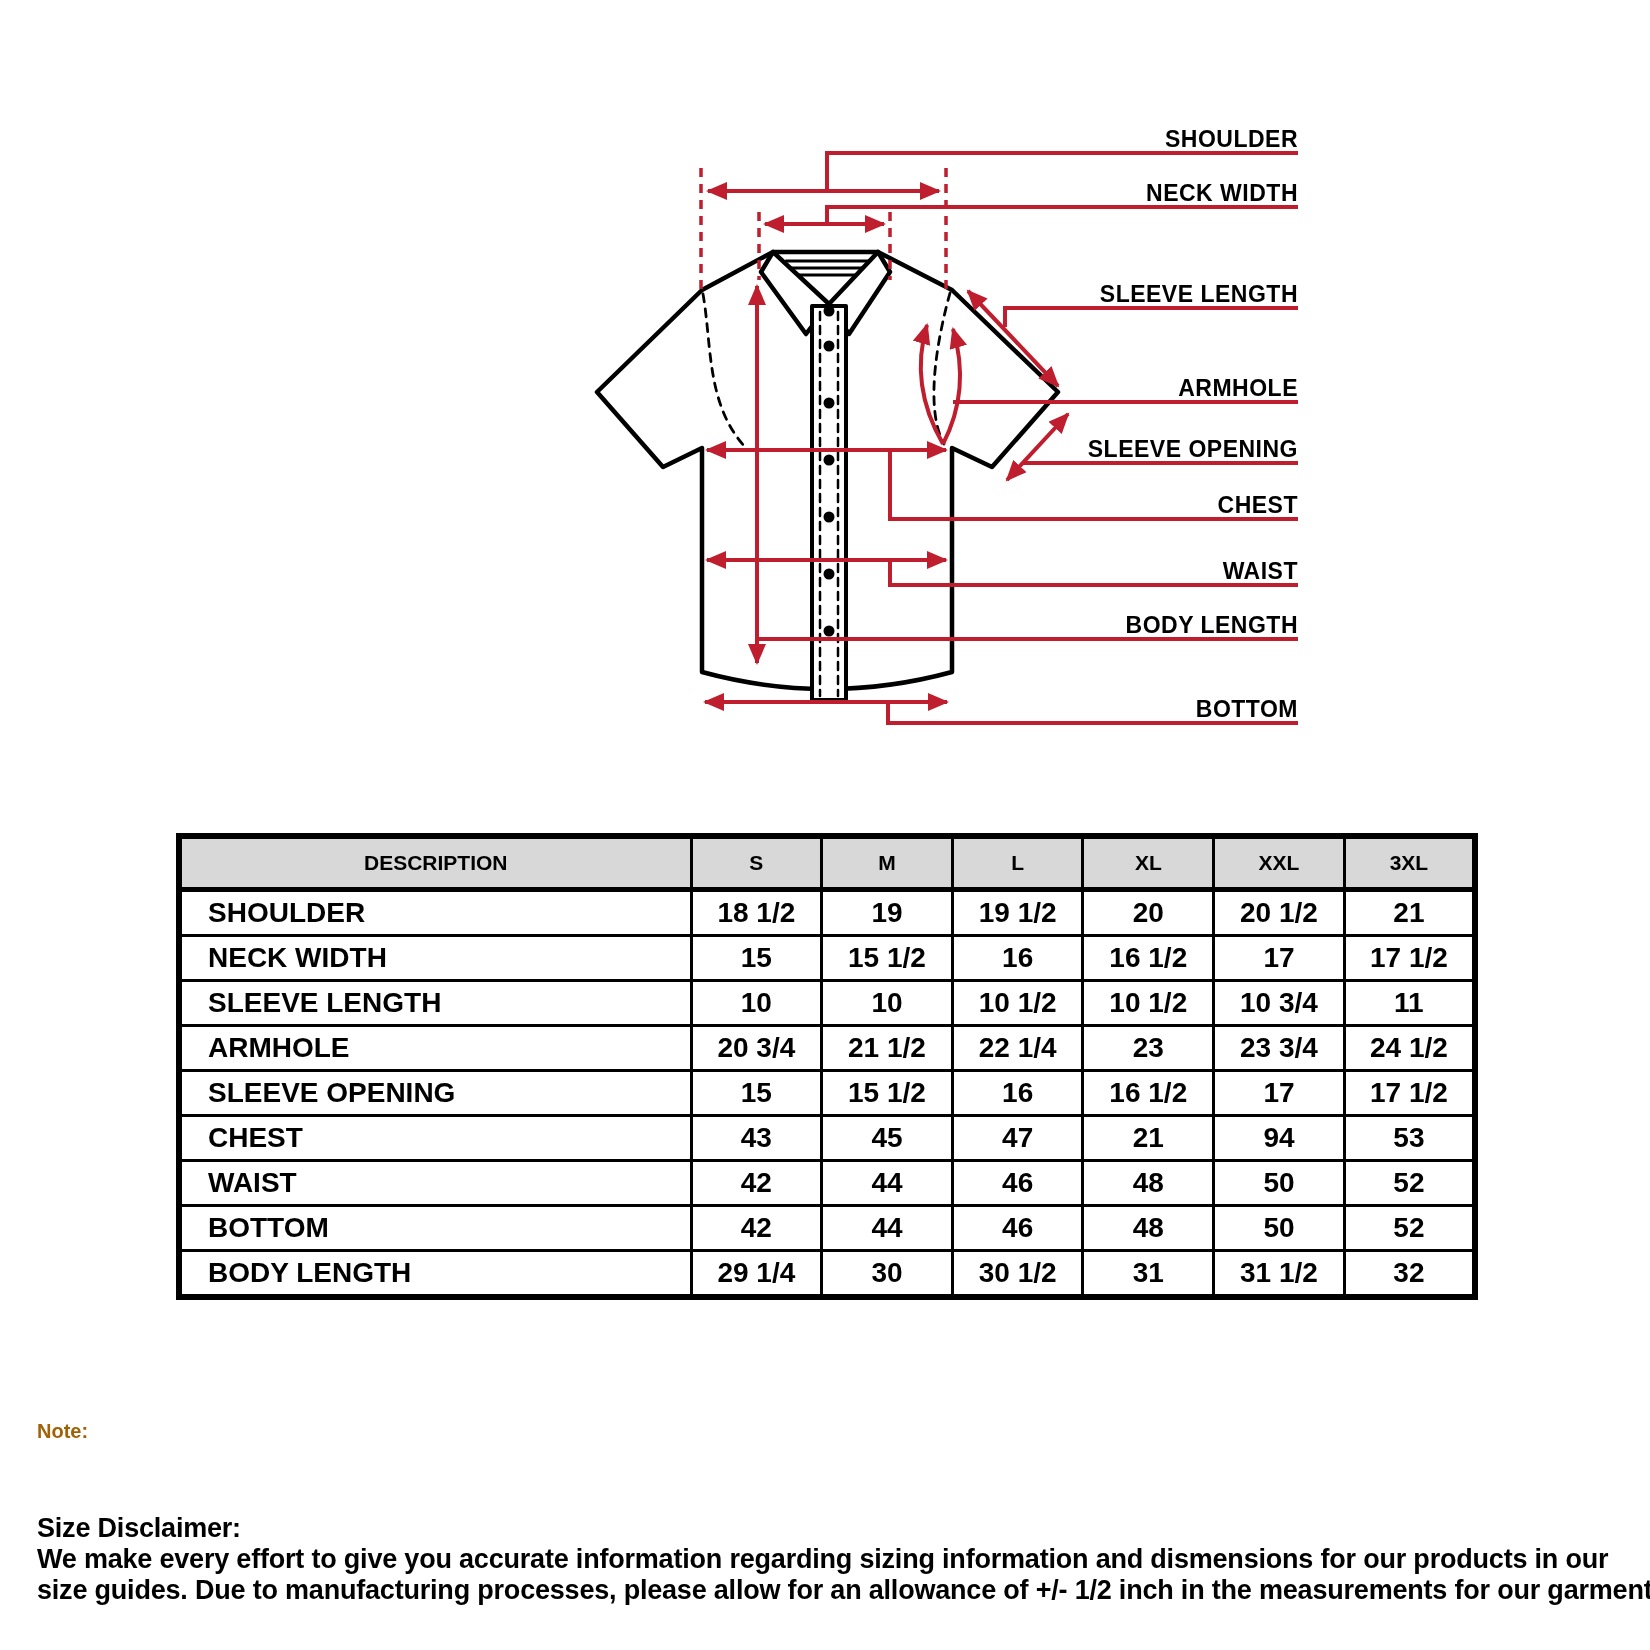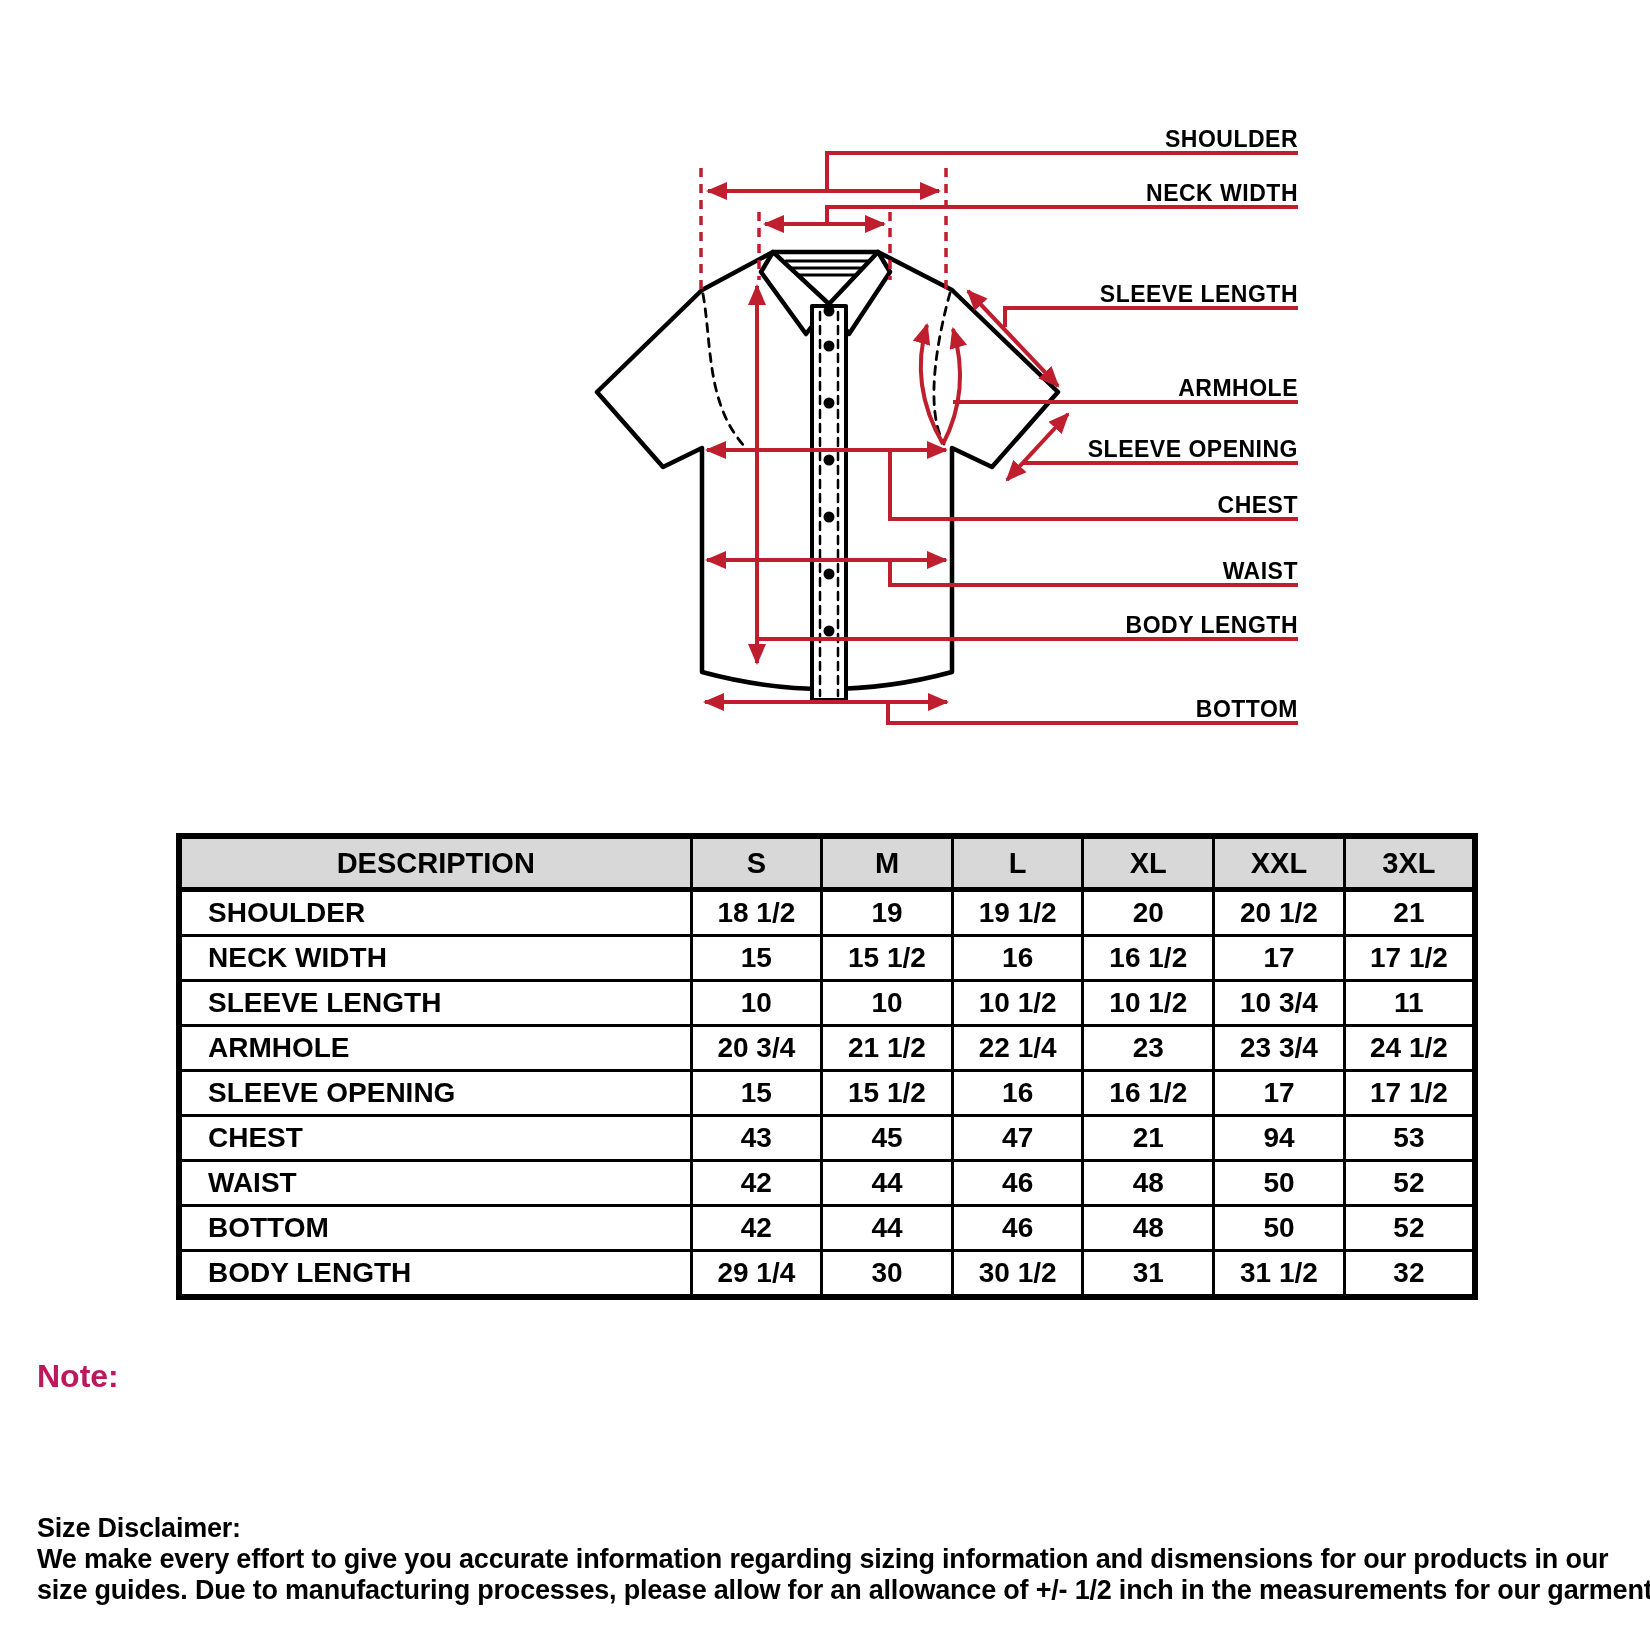--- a/index.html
+++ b/index.html
@@ -18,30 +18,30 @@
     border-collapse:collapse;table-layout:fixed;
     border:6px solid #000;
   }
   table.size-table th,table.size-table td{
     border:3px solid #000;
     font-weight:bold;color:#000;
     text-align:center;vertical-align:middle;
     padding:0;overflow:hidden;white-space:nowrap;
   }
   table.size-table th{
-    background:#d8d8d8;height:48px;font-size:29px;
+    background:#d8d8d8;height:48px;font-size:21px;
     border-bottom:5px solid #000;
   }
   table.size-table td{height:42px;font-size:28px;}
   table.size-table td.desc{text-align:left;padding-left:26px;}
   col.c-desc{width:512px;}
   
   .notes-block{
-    position:absolute;left:37px;top:1361px;
-    font-size:32px;font-weight:bold;color:#be185d;line-height:31px;white-space:nowrap;
+    position:absolute;left:37px;top:1416px;
+    font-size:20px;font-weight:bold;color:#a16207;line-height:31px;white-space:nowrap;
   }
   .disclaimer-block{
     position:absolute;left:37px;top:1513px;
     font-size:27px;font-weight:bold;color:#000;line-height:31px;white-space:nowrap;letter-spacing:-0.2px;
   }
 </style>
 </head>
 <body>
 
 <div class="diagram-wrap">

